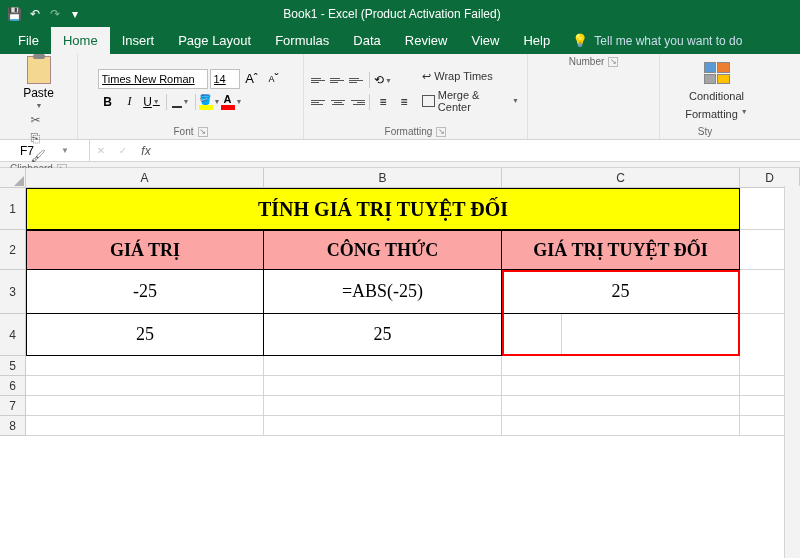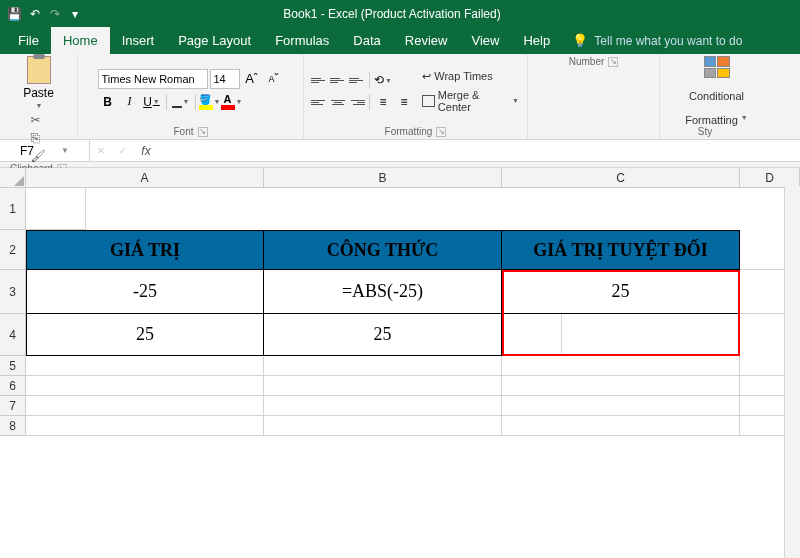--- a/index.html
+++ b/index.html
@@ -24,39 +24,39 @@
   .rcontent { display: flex; flex-direction: column; gap: 1px; flex: 1; justify-content: center;}
   
   .clip-area { display:flex; align-items:center; gap:4px;}
   .paste-big { display:flex; flex-direction:column; align-items:center; gap:2px; cursor:pointer; }
   .paste-icon { width: 24px; height: 28px; background:#f5d890; border:1px solid #a88; position:relative;}
   .paste-icon::before { content:""; position:absolute; top:-3px; left:5px; width:12px; height:5px; background:#888; border-radius:2px;}
   .clip-side { display:flex; flex-direction:column; gap:4px;}
   .small-ico { width:16px; height:14px; cursor:pointer; font-size:12px; display:flex; align-items:center; color:#555;}
   
   .font-row { display:flex; gap:2px; align-items:center; margin-bottom:2px;}
-  .font-select { border:1px solid #c0c0c0; background:#fff; height:20px; font-size:11px; padding:1px 3px; }
+  .font-select { border:1px solid #c0c0c0; background:#fff; height:20px; font-size:11px; padding:1px 3px;text-decoration:underline; }
   .sq-btn { border:1px solid transparent; background:transparent; width:20px; height:20px; display:flex; align-items:center; justify-content:center; cursor:pointer; font-size:12px;}
   .sq-btn.ul { text-decoration:underline;}
   .sq-btn b{font-weight:bold;} .sq-btn i{font-style:italic; font-family:serif;}
   .dd-tri { font-size:7px; margin-left:1px; color:#666;}
   .fill-swatch{width:14px;height:5px;background:#ffff00;}
   .font-swatch{width:14px;height:5px;background:#ff0000;}
   .border-ico{width:12px;height:12px;border-bottom:2px solid #333;}
   
   .align-row{display:flex;gap:1px;align-items:center;}
   .al-ico{width:18px;height:16px;display:flex;flex-direction:column;gap:1px;justify-content:center;align-items:flex-start;cursor:pointer; padding:0 1px;}
   .al-ico span{height:1px;background:#555;display:block;}
   
   .wrap-toggle{display:flex;align-items:center;gap:3px;font-size:11px;color:#333;cursor:pointer;padding:1px 2px;}
   .merge-ico{width:14px;height:12px;border:1px solid #555;position:relative;}
   
   .num-fmt { border:1px solid #c0c0c0; background:#fff; height:20px; width:120px; font-size:11px; padding:1px 3px;}
   
-  .cond-fmt{display:flex;flex-direction:column;align-items:center;gap:12px;cursor:pointer;font-size:11px;color:#333;margin-left:23px;}
+  .cond-fmt{display:flex;flex-direction:column;align-items:center;gap:6px;cursor:pointer;font-size:11px;color:#333;margin-left:23px;}
   .cf-grid{width:26px;height:22px;display:grid;grid-template-columns:1fr 1fr;grid-template-rows:1fr 1fr;gap:1px;}
   .cf-grid div{border:1px solid #888;}
   .cf-grid div:nth-child(1){background:#5b9bd5;}
   .cf-grid div:nth-child(2){background:#ed7d31;}
   .cf-grid div:nth-child(3){background:#a5a5a5;}
   .cf-grid div:nth-child(4){background:#ffc000;}
   
   .namebox-row { height:22px; border-bottom:1px solid #d4d4d4; display:flex; align-items:stretch; background:#fff;}
   .name-box { width:90px; border-right:1px solid #d4d4d4; display:flex;align-items:center; padding:0 20px; justify-content:space-between; font-size:12px;}
   .name-box span.tri{font-size:8px;color:#888;}
@@ -70,21 +70,21 @@
   .corner{width:26px;border-right:1px solid #ccc;border-bottom:1px solid #ccc;position:relative;}
   .corner::after{content:"";position:absolute;right:1px;bottom:1px;border-right:10px solid #b0b0b0;border-top:10px solid transparent;}
   .ch{border-right:1px solid #ccc;border-bottom:1px solid #ccc;text-align:center;line-height:20px;color:#333;}
   .chA{width:238px;} .chB{width:238px;} .chC{width:238px;} .chD{width:60px;}
   .data-row{display:flex;}
   .rh{width:26px;border-right:1px solid #ccc;border-bottom:1px solid #ccc;background:#f3f3f3;text-align:center;color:#333;display:flex;align-items:center;justify-content:center;}
   .cell{border-right:1px solid #d4d4d4;border-bottom:1px solid #d4d4d4;display:flex;align-items:center;justify-content:center;font-family:"Times New Roman", serif;}
   .r1{height:42px;} .r2{height:40px;} .r3{height:44px;} .r4{height:42px;} .r5,.r6,.r7,.r8{height:20px;}
   
   .title-cell{width:714px;background:#ffff00;font-weight:bold;font-size:20px;border:1px solid #000;border-right:1px solid #000;}
-  .hdr-cell{background:#0369a1;font-weight:bold;font-size:18px;border-right:1px solid #000;border-bottom:1px solid #000;border-top:1px solid #000;}
+  .hdr-cell{background:#fca5a5;font-weight:bold;font-size:18px;border-right:1px solid #000;border-bottom:1px solid #000;border-top:1px solid #000;}
   .hdr-cell.first{border-left:1px solid #000;}
   .data-cell{font-size:18px;border-right:1px solid #000;border-bottom:1px solid #000;}
   .data-cell.first{border-left:1px solid #000;}
   .cA{width:238px;}.cB{width:238px;}.cC{width:238px;}.cD{width:60px;}
   .emptyD{border-right:1px solid #d4d4d4;}
   
   .red-box{position:absolute; border:2.5px solid #ff0000; pointer-events:none;}
   
   .scroll-v{position:absolute;right:0;top:186px;bottom:0;width:16px;background:#f3f3f3;border-left:1px solid #d4d4d4;}
 </style>
@@ -291,20 +291,21 @@
   <div class="col-headers">
     <div class="corner"></div>
     <div class="ch chA">A</div>
     <div class="ch chB">B</div>
     <div class="ch chC">C</div>
     <div class="ch chD">D</div>
   </div>
 
   <div class="data-row">
     <div class="rh r1">1</div>
+    <div class="cell title-cell r1">TÍNH GIÁ TRỊ TUYỆT ĐỐI</div>
     <div class="cell cD r1 emptyD"></div>
   </div>
 
   <div class="data-row">
     <div class="rh r2">2</div>
     <div class="cell hdr-cell first cA r2">GIÁ TRỊ</div>
     <div class="cell hdr-cell cB r2">CÔNG THỨC</div>
     <div class="cell hdr-cell cC r2">GIÁ TRỊ TUYỆT ĐỐI</div>
     <div class="cell cD r2 emptyD"></div>
   </div>

